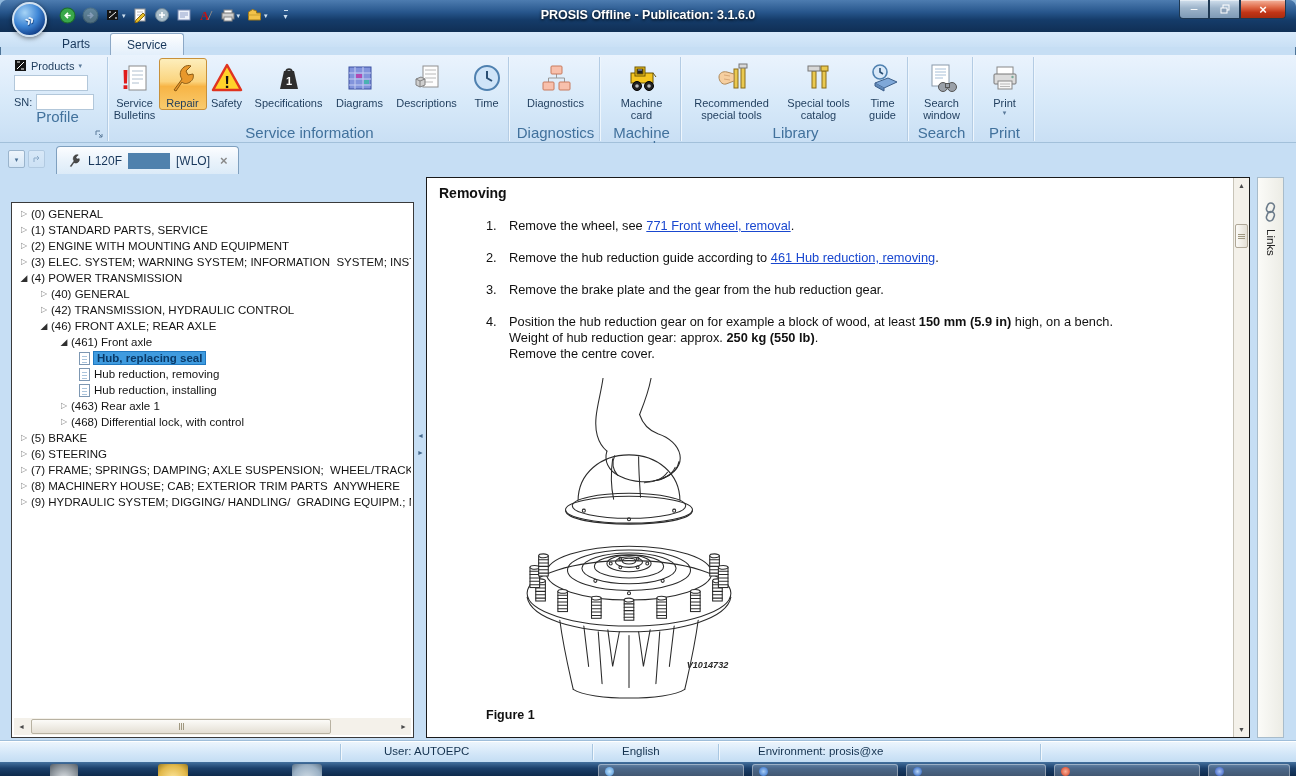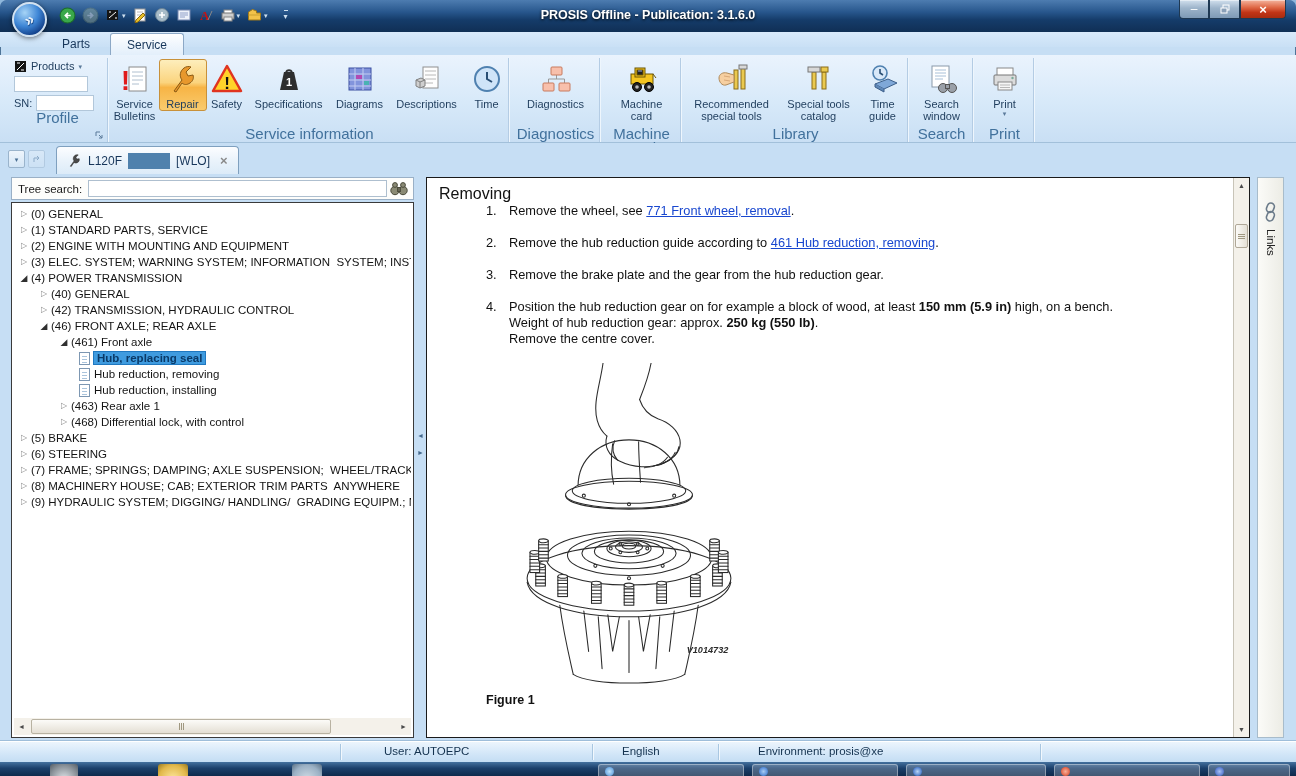--- a/index.html
+++ b/index.html
@@ -24,21 +24,21 @@
 .wbtn{height:19px;border:1px solid #1e3852;border-top:none;display:flex;align-items:center;justify-content:center;color:#fff;box-shadow:inset 0 1px 0 rgba(255,255,255,.45);font-size:12px;}
 .wbtn.min{width:30px;border-radius:0 0 0 4px;background:linear-gradient(#d2e0ee,#9db4ca 45%,#7e9ab6);}
 .wbtn.res{width:31px;background:linear-gradient(#d2e0ee,#9db4ca 45%,#7e9ab6);}
 .wbtn.close{width:46px;border-radius:0 0 4px 0;background:linear-gradient(#f4b49e,#e06a48 40%,#c13416 70%,#a82c10);font-weight:bold;font-size:13px;}
 
 .tabrow{position:absolute;top:32px;left:0;right:0;height:15px;background:linear-gradient(#d9eafb,#c9e0f5);}
 .apptab{position:absolute;top:1px;height:22px;padding:0 16px;font-size:12px;color:#17365a;display:flex;align-items:center;}
 .apptab.parts{left:46px;}
 .apptab.service{left:110px;background:linear-gradient(#fefeff,#f1f7fd 45%,#e3effb);border:1px solid #8ca8c6;border-bottom:none;border-radius:3px 3px 0 0;}
 
-.ribbon{position:absolute;top:55px;left:0;right:0;height:88px;display:flex;align-items:center;padding:2px 0 0 8px;
+.ribbon{position:absolute;top:55px;left:0;right:0;height:88px;display:flex;align-items:flex-start;padding:2px 0 0 8px;
  background:linear-gradient(#eaf3fd,#d7e9f9 55%,#c9dff4);border-bottom:1px solid #a2c0da;}
 .rgroup{height:84px;margin-right:3px;border-right:1px solid #b4cce4;box-shadow:1px 0 0 #eef6fd;position:relative;display:flex;flex-direction:column;flex:none;}
 .gbody{flex:1;display:flex;align-items:flex-start;justify-content:center;padding-top:1px;}
 .glabel{height:15px;text-align:center;font-size:15px;color:#41719c;line-height:14px;}
 .rbtn{display:flex;flex-direction:column;align-items:center;font-size:11px;color:#1e3c5c;text-align:center;padding:3px 1px 0;line-height:12px;border:1px solid transparent;border-radius:3px;flex:none;}
 .rbtn svg{margin-bottom:3px;flex:none;}
 .rbtn.active{background:linear-gradient(#fdeebc,#fbd47e 45%,#f7b445 55%,#f9cb6e);border:1px solid #c8913a;}
 .launcher{position:absolute;right:3px;bottom:2px;width:10px;height:10px;}
 .profile-body{display:flex;flex-direction:column;align-items:flex-start;padding:2px 6px 0;gap:3px;font-size:11px;color:#1e3c5c;}
 .products-row{display:flex;align-items:center;gap:4px;}
@@ -74,21 +74,21 @@
 .sarrow{width:15px;flex:none;text-align:center;font-size:7px;color:#4a4a4a;}
 .hthumb{height:15px;width:300px;margin-left:2px;background:linear-gradient(#fcfbf8,#e4dfd4);border:1px solid #b8b2a2;border-radius:2px;display:flex;align-items:center;justify-content:center;gap:1px;}
 .hthumb i,.vthumb i{display:block;width:1px;height:7px;background:#a09880;}
 .vthumb i{width:7px;height:1px;}
 .hspacer{flex:1;}
 .splitter{position:absolute;left:417px;top:3px;width:7px;bottom:3px;}
 .spl-ar{position:absolute;left:0;width:7px;font-size:7px;color:#44688c;text-align:center;}
 
 .docpane{position:absolute;left:426px;top:3px;right:46px;bottom:3px;background:#fff;border:1px solid #1a1a1a;overflow:hidden;font-size:12.8px;color:#111;}
 .doccontent{position:absolute;inset:0 17px 0 0;padding:7px 0 0 12px;}
-.doc-heading{font-weight:normal;font-size:16px;}
+.doc-heading{font-weight:bold;font-size:14px;margin-bottom:17px;}
 .step{margin:0 0 16px 47px;line-height:16px;white-space:nowrap;}
 .num{display:inline-block;width:23px;}
 .s4line{padding-left:23px;}
 a.doclink{color:#1947cf;text-decoration:underline;cursor:pointer;}
 .figwrap{margin:2px 0 0 40px;text-decoration:underline;}
 .figcap{margin:8px 0 0 47px;font-weight:bold;font-size:12.5px;}
 .vscroll{position:absolute;top:0;right:0;bottom:0;width:16px;background:#f4f1ea;border-left:1px solid #c8c4b8;}
 .vbtn{height:15px;text-align:center;font-size:7px;color:#4a4a4a;line-height:15px;}
 .vbtn.down{position:absolute;bottom:0;left:0;right:0;}
 .vthumb{position:absolute;top:46px;left:1px;right:1px;height:24px;background:linear-gradient(90deg,#fcfbf8,#e4dfd4);border:1px solid #b0a898;border-radius:2px;display:flex;flex-direction:column;align-items:center;justify-content:center;gap:1px;}
@@ -414,35 +414,20 @@
         </svg>
       <span>L120F</span>
       <span class="redact"></span>
       <span>[WLO]</span>
       <span class="tabclose">×</span>
     </div>
   </div>
 
   <div class="main">
 
-    <div class="tree-search">
-      <span class="ts-label">Tree search:</span>
-      <input class="ts-input" style="">
-      <span class="ts-btn">
-        <svg width="20" height="15" viewBox="0 0 20 14">
-            <g fill="#8a8a74" stroke="#4a4a3a">
-              <circle cx="6" cy="9" r="4.2"></circle>
-              <circle cx="14" cy="9" r="4.2"></circle>
-              <circle cx="6" cy="3.5" r="2.4"></circle>
-              <circle cx="14" cy="3.5" r="2.4"></circle>
-              <rect x="8.6" y="6" width="2.8" height="4" fill="#6a6a58"></rect>
-            </g>
-          </svg>
-      </span>
-    </div>
 
     <div class="tree-box">
       <div class="titems">
         <div class="titem lvl0"><span class="tw">▷</span><span class="lbl">(0) GENERAL</span></div>
         <div class="titem lvl0"><span class="tw">▷</span><span class="lbl">(1) STANDARD PARTS, SERVICE</span></div>
         <div class="titem lvl0"><span class="tw">▷</span><span class="lbl">(2) ENGINE WITH MOUNTING AND EQUIPMENT</span></div>
         <div class="titem lvl0"><span class="tw">▷</span><span class="lbl">(3) ELEC. SYSTEM; WARNING SYSTEM; INFORMATION  SYSTEM; INSTR</span></div>
         <div class="titem lvl0"><span class="tw exp">◢</span><span class="lbl">(4) POWER TRANSMISSION</span></div>
         <div class="titem lvl1"><span class="tw">▷</span><span class="lbl">(40) GENERAL</span></div>
         <div class="titem lvl1"><span class="tw">▷</span><span class="lbl">(42) TRANSMISSION, HYDRAULIC CONTROL</span></div>

